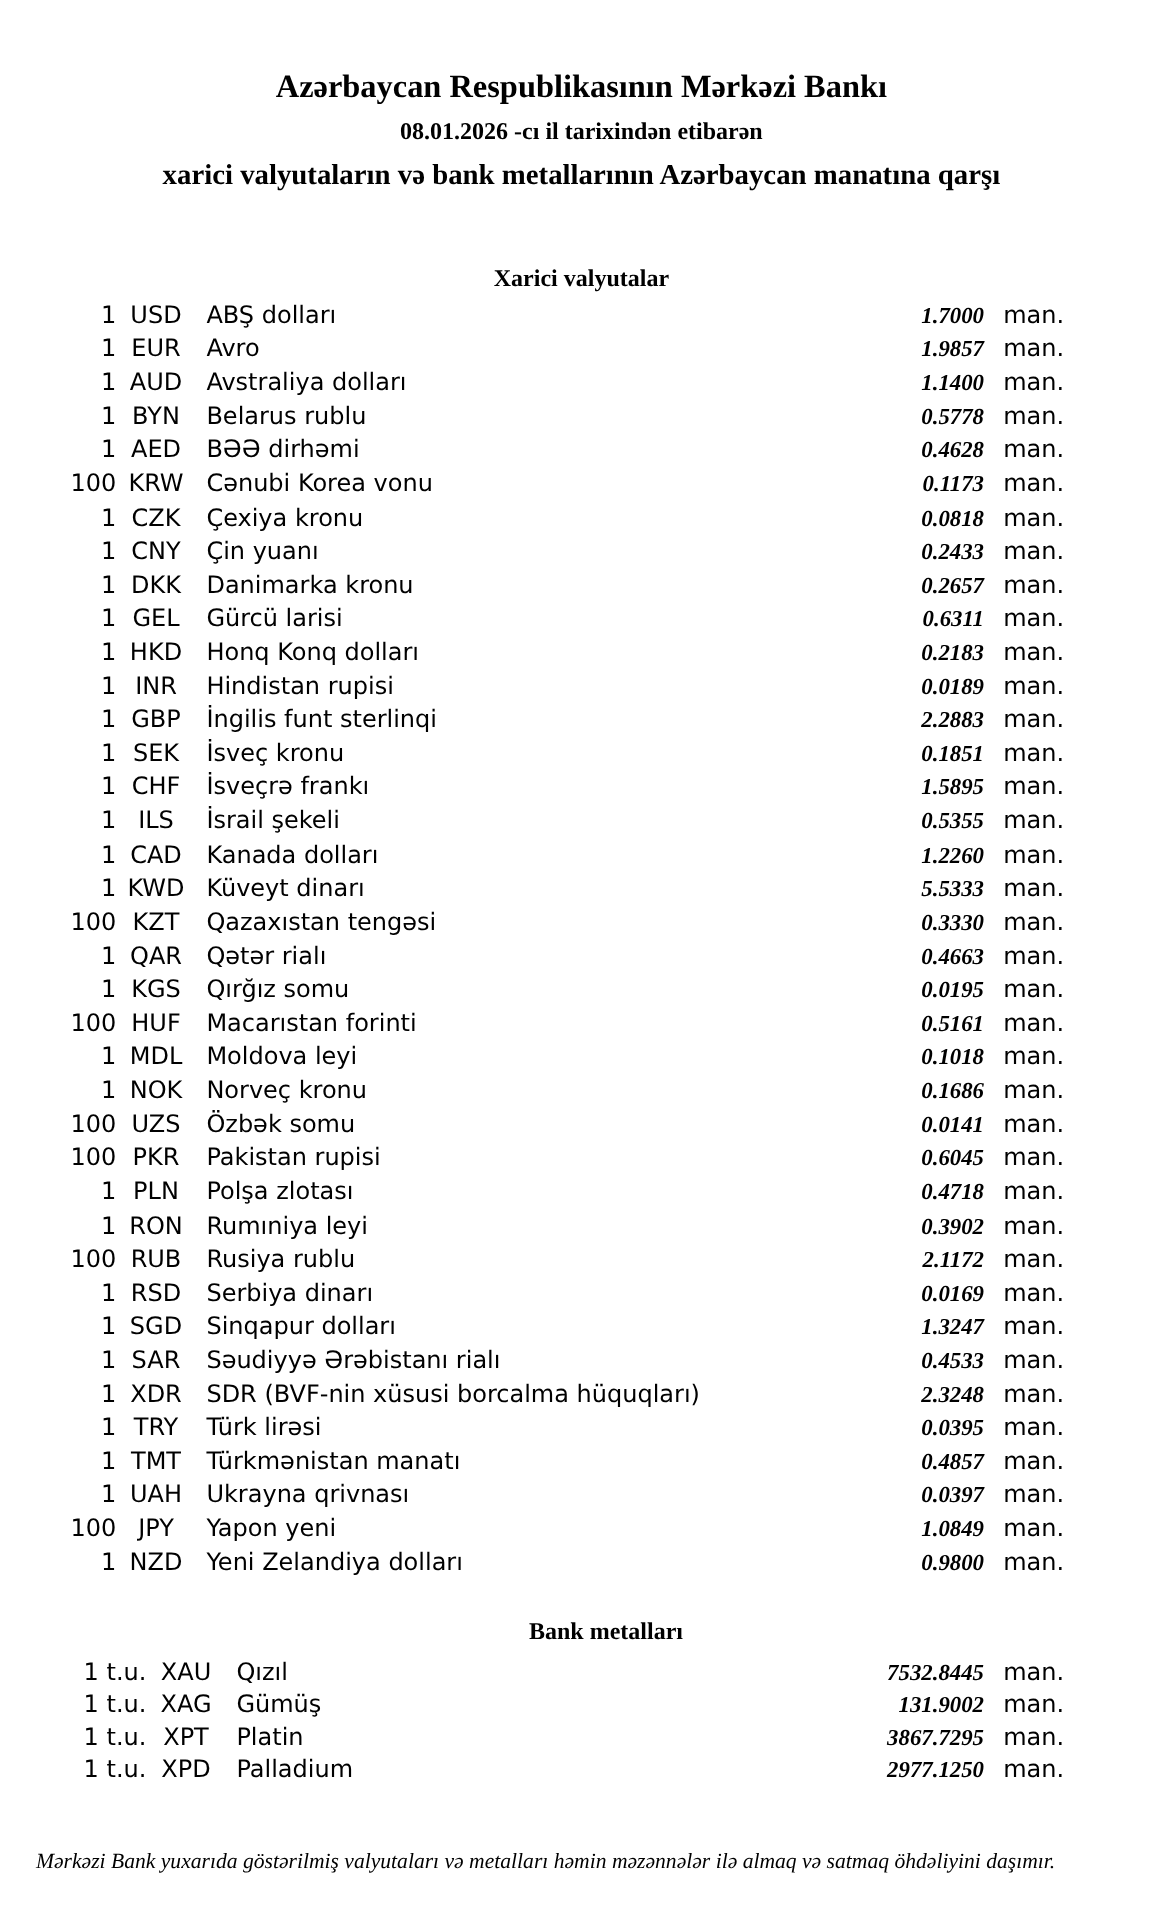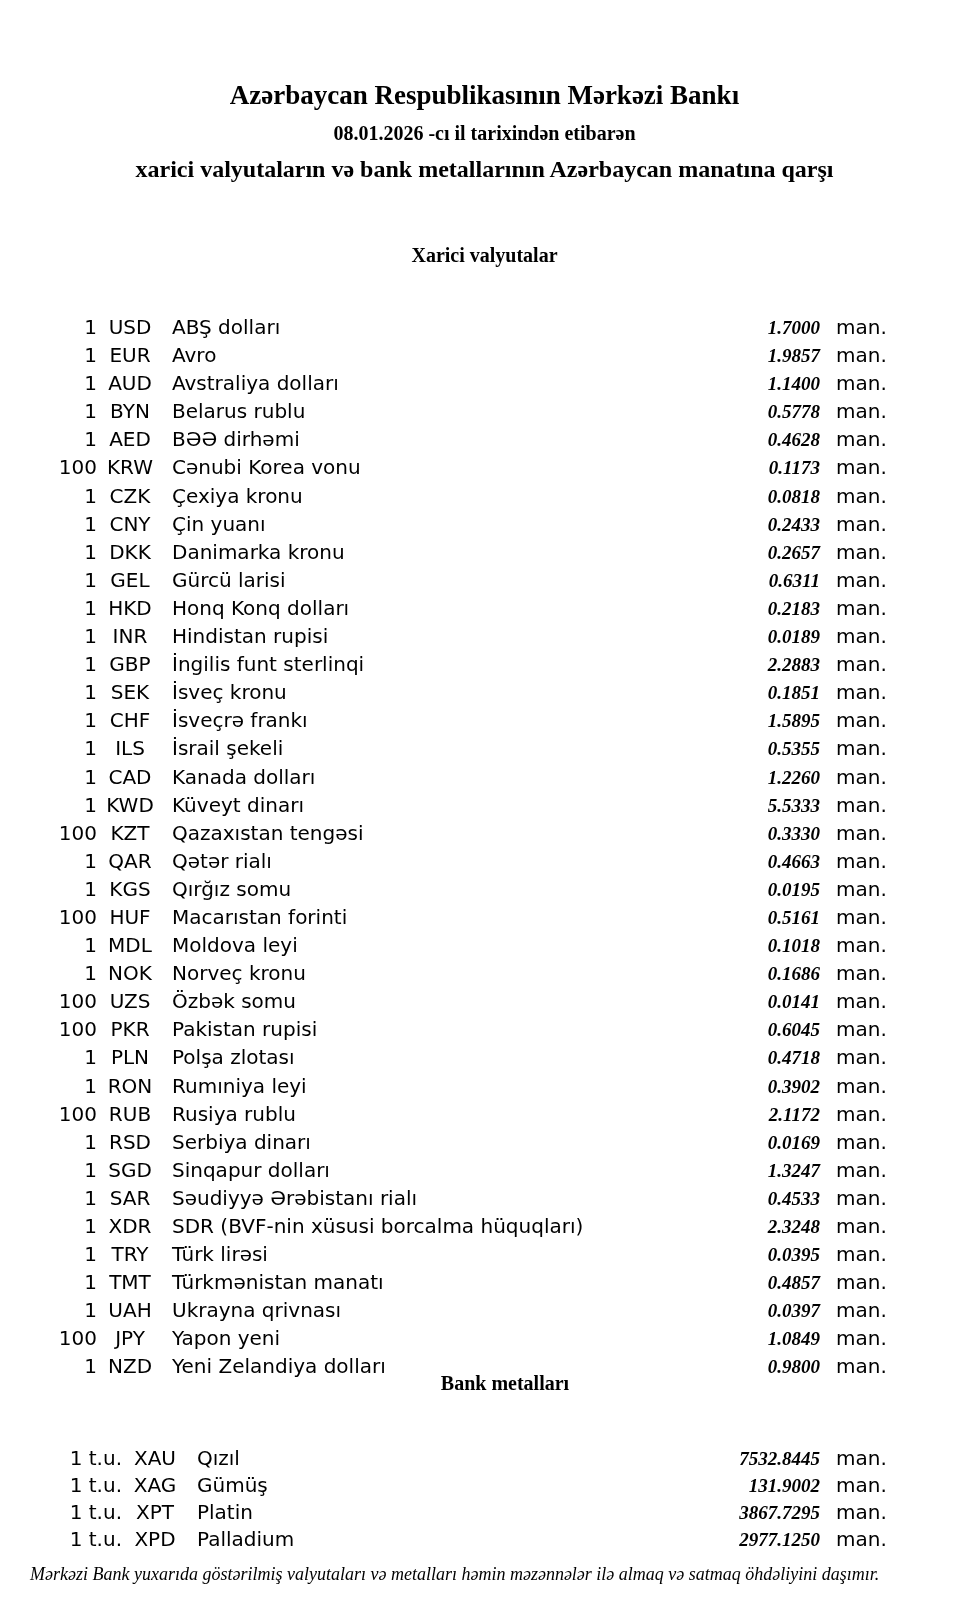--- a/index.html
+++ b/index.html
@@ -10,21 +10,21 @@
   }
   .page {
     position: relative;
     width: 969px;
     height: 1598px;
     background: #ffffff;
     overflow: hidden;
     font-family: "DejaVu Sans", sans-serif;
   }
   .doc-title {
-    margin-top: 80px;
+    margin-top: 57px;
     text-align: center;
     font-family: "Liberation Serif", serif;
     font-weight: bold;
     font-size: 27px;
     line-height: 30px;
   }
   .doc-date-line {
     margin-top: 12px;
     text-align: center;
     font-family: "Liberation Serif", serif;
@@ -71,21 +71,20 @@
   .code {
     text-align: center;
     font-size: 20px;
     white-space: nowrap;
   }
   .cur-name {
     padding-left: 9px;
     font-size: 20px;
     white-space: nowrap;
     overflow: hidden;
-    margin-top: 42px;
   }
   .rate {
     text-align: right;
     font-family: "Liberation Serif", serif;
     font-style: italic;
     font-weight: bold;
     font-size: 19px;
     white-space: nowrap;
   }
   .suffix {

